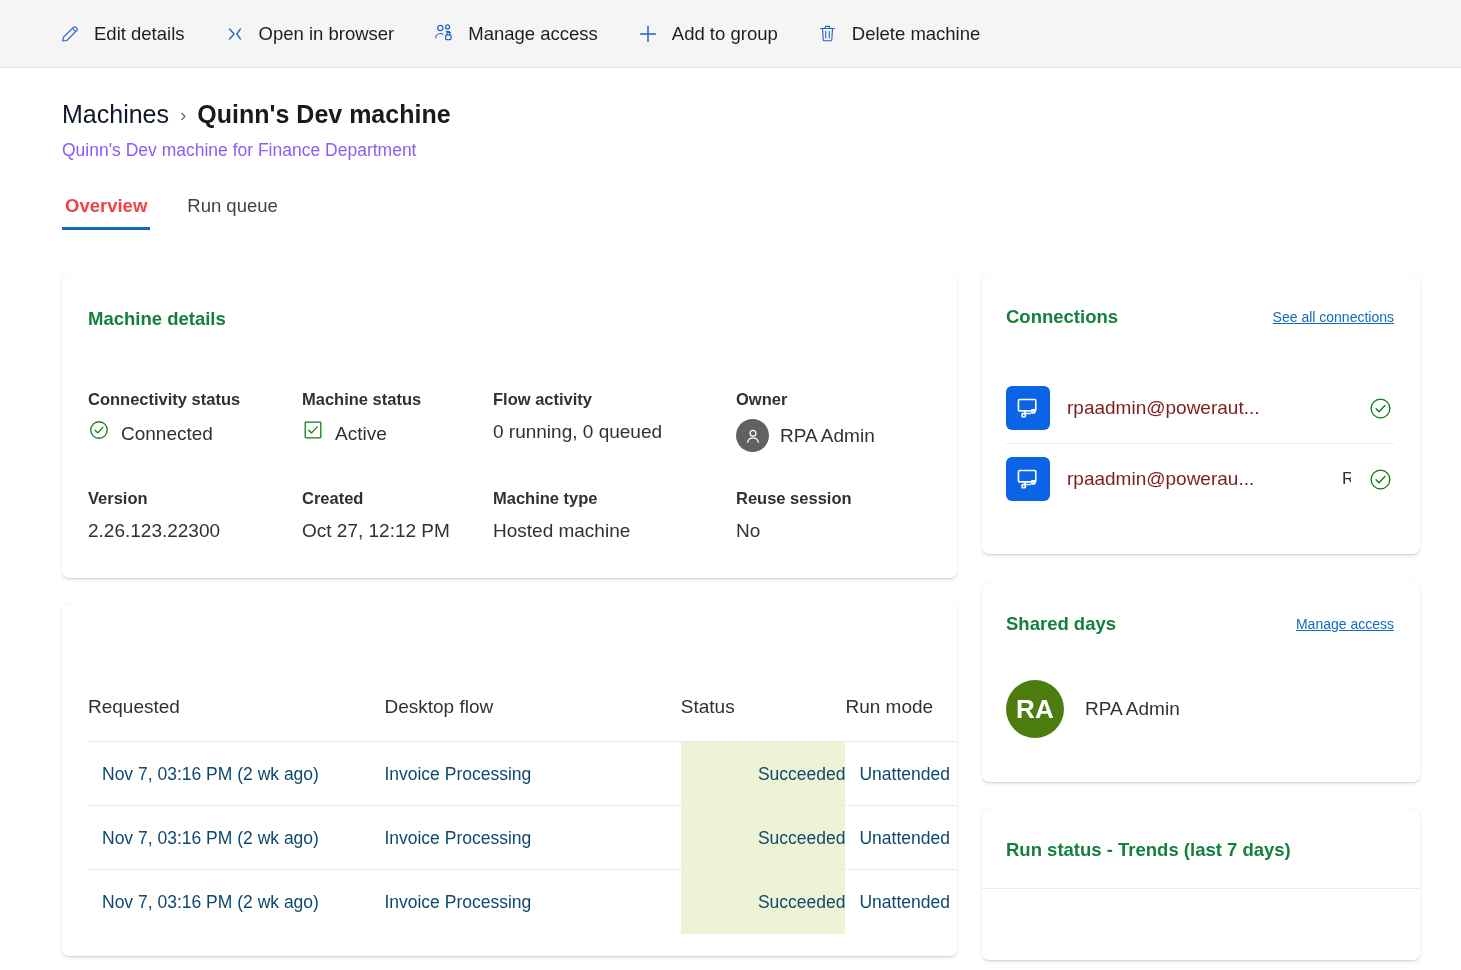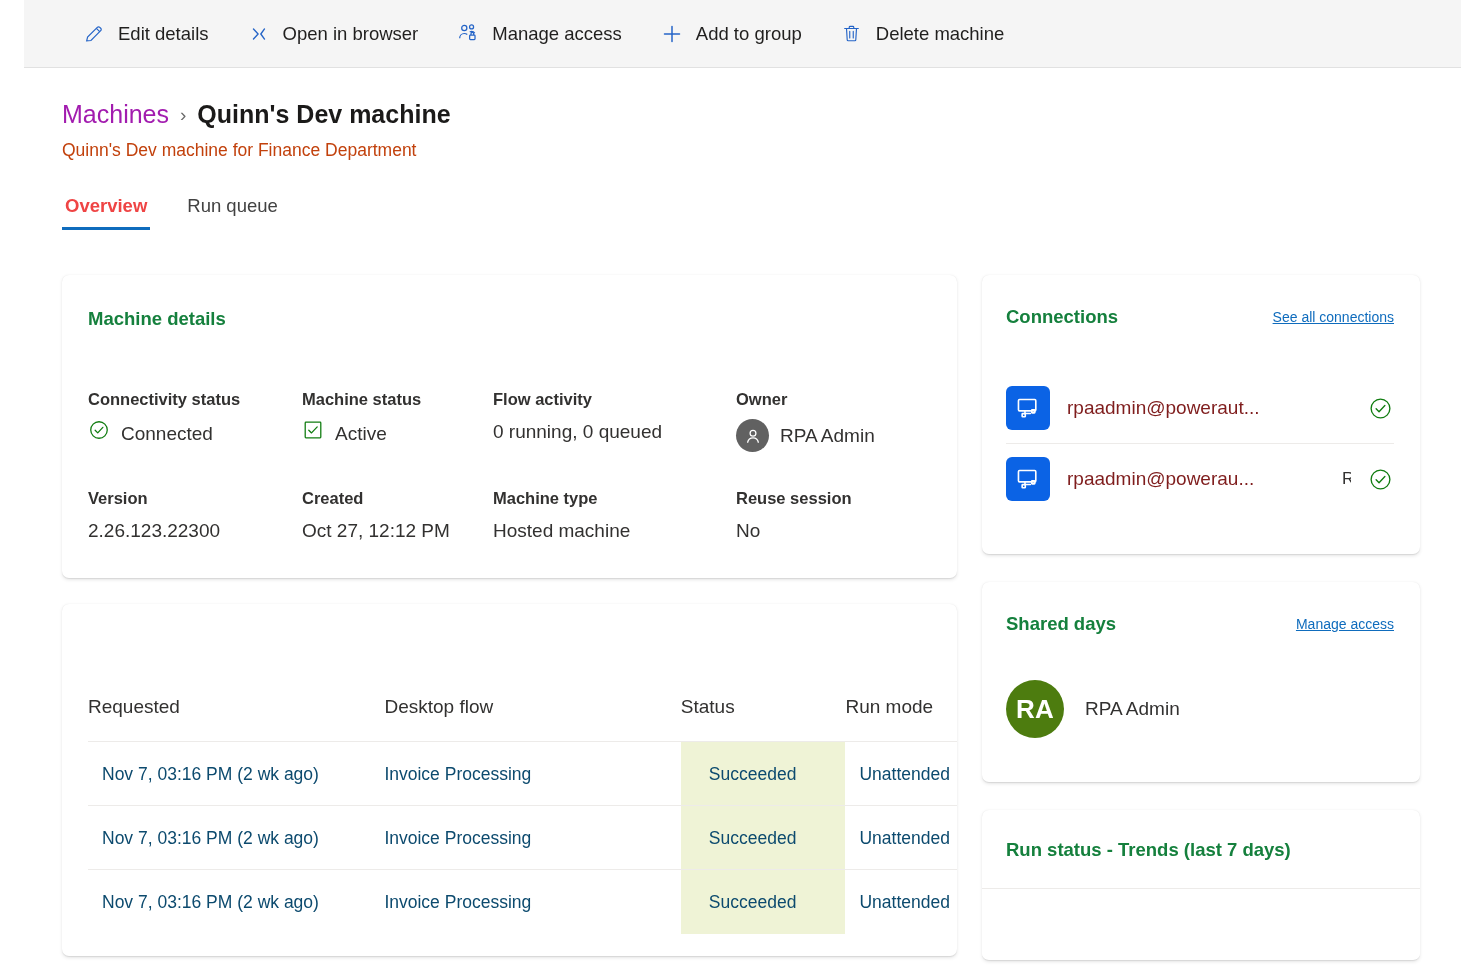--- a/index.html
+++ b/index.html
@@ -15,21 +15,20 @@
 
   
   .toolbar {
     height: 68px;
     background: #f5f5f5;
     border-bottom: 1px solid #e1e1e1;
     display: flex;
     align-items: center;
     padding-left: 56px;
     gap: 34px;
-    margin-left: 24px;
   }
   .tb-btn {
     display: flex;
     align-items: center;
     gap: 12px;
     cursor: pointer;
     background: none;
     border: none;
     font-family: "Liberation Sans", sans-serif;
     font-size: 18.5px;
@@ -49,34 +48,34 @@
     padding: 30px 56px 0 62px;
   }
 
   .breadcrumb {
     display: flex;
     align-items: center;
     gap: 11px;
     font-size: 25px;
     line-height: 32px;
   }
-  .bc-parent { color: #a21caf; font-weight: 400; cursor: pointer; }
+  .bc-parent { color: #0f172a; font-weight: 400; cursor: pointer; }
   .bc-sep {
     color: #6b6b6b;
     font-size: 19px;
     font-weight: 400;
     position: relative;
     top: 1px;
   }
   .bc-current { color: #1b1a19; font-weight: 700; }
 
   .subtitle {
     margin-top: 8px;
     font-size: 17.5px;
-    color: #c2410c;
+    color: #8b5cf6;
     line-height: 24px;
   }
 
   
   .tabs {
     margin-top: 32px;
     display: flex;
     gap: 34px;
     align-items: flex-end;
   }
@@ -187,21 +186,21 @@
   .runs-table td {
     font-size: 17.5px;
     color: #0c4a6e;
     height: 64px;
     border-top: 1px solid #edebe9;
     vertical-align: middle;
     line-height: 24px;
   }
   .c-requested { width: 270px; padding-left: 14px; }
   .c-flow      { width: 270px; }
-  .c-status    { width: 150px; padding-left: 28px; }
+  .c-status    { width: 150px; padding-left: 0; text-align: right; }
   .c-runmode   { width: 230px; padding-left: 14px; }
   td.c-status  { background: #eff3d6; }
 
   
   .conn-card { padding: 30px 26px 40px 24px; }
   .conn-list { margin-top: 44px; }
   .conn-row {
     display: flex;
     align-items: center;
     gap: 17px;

